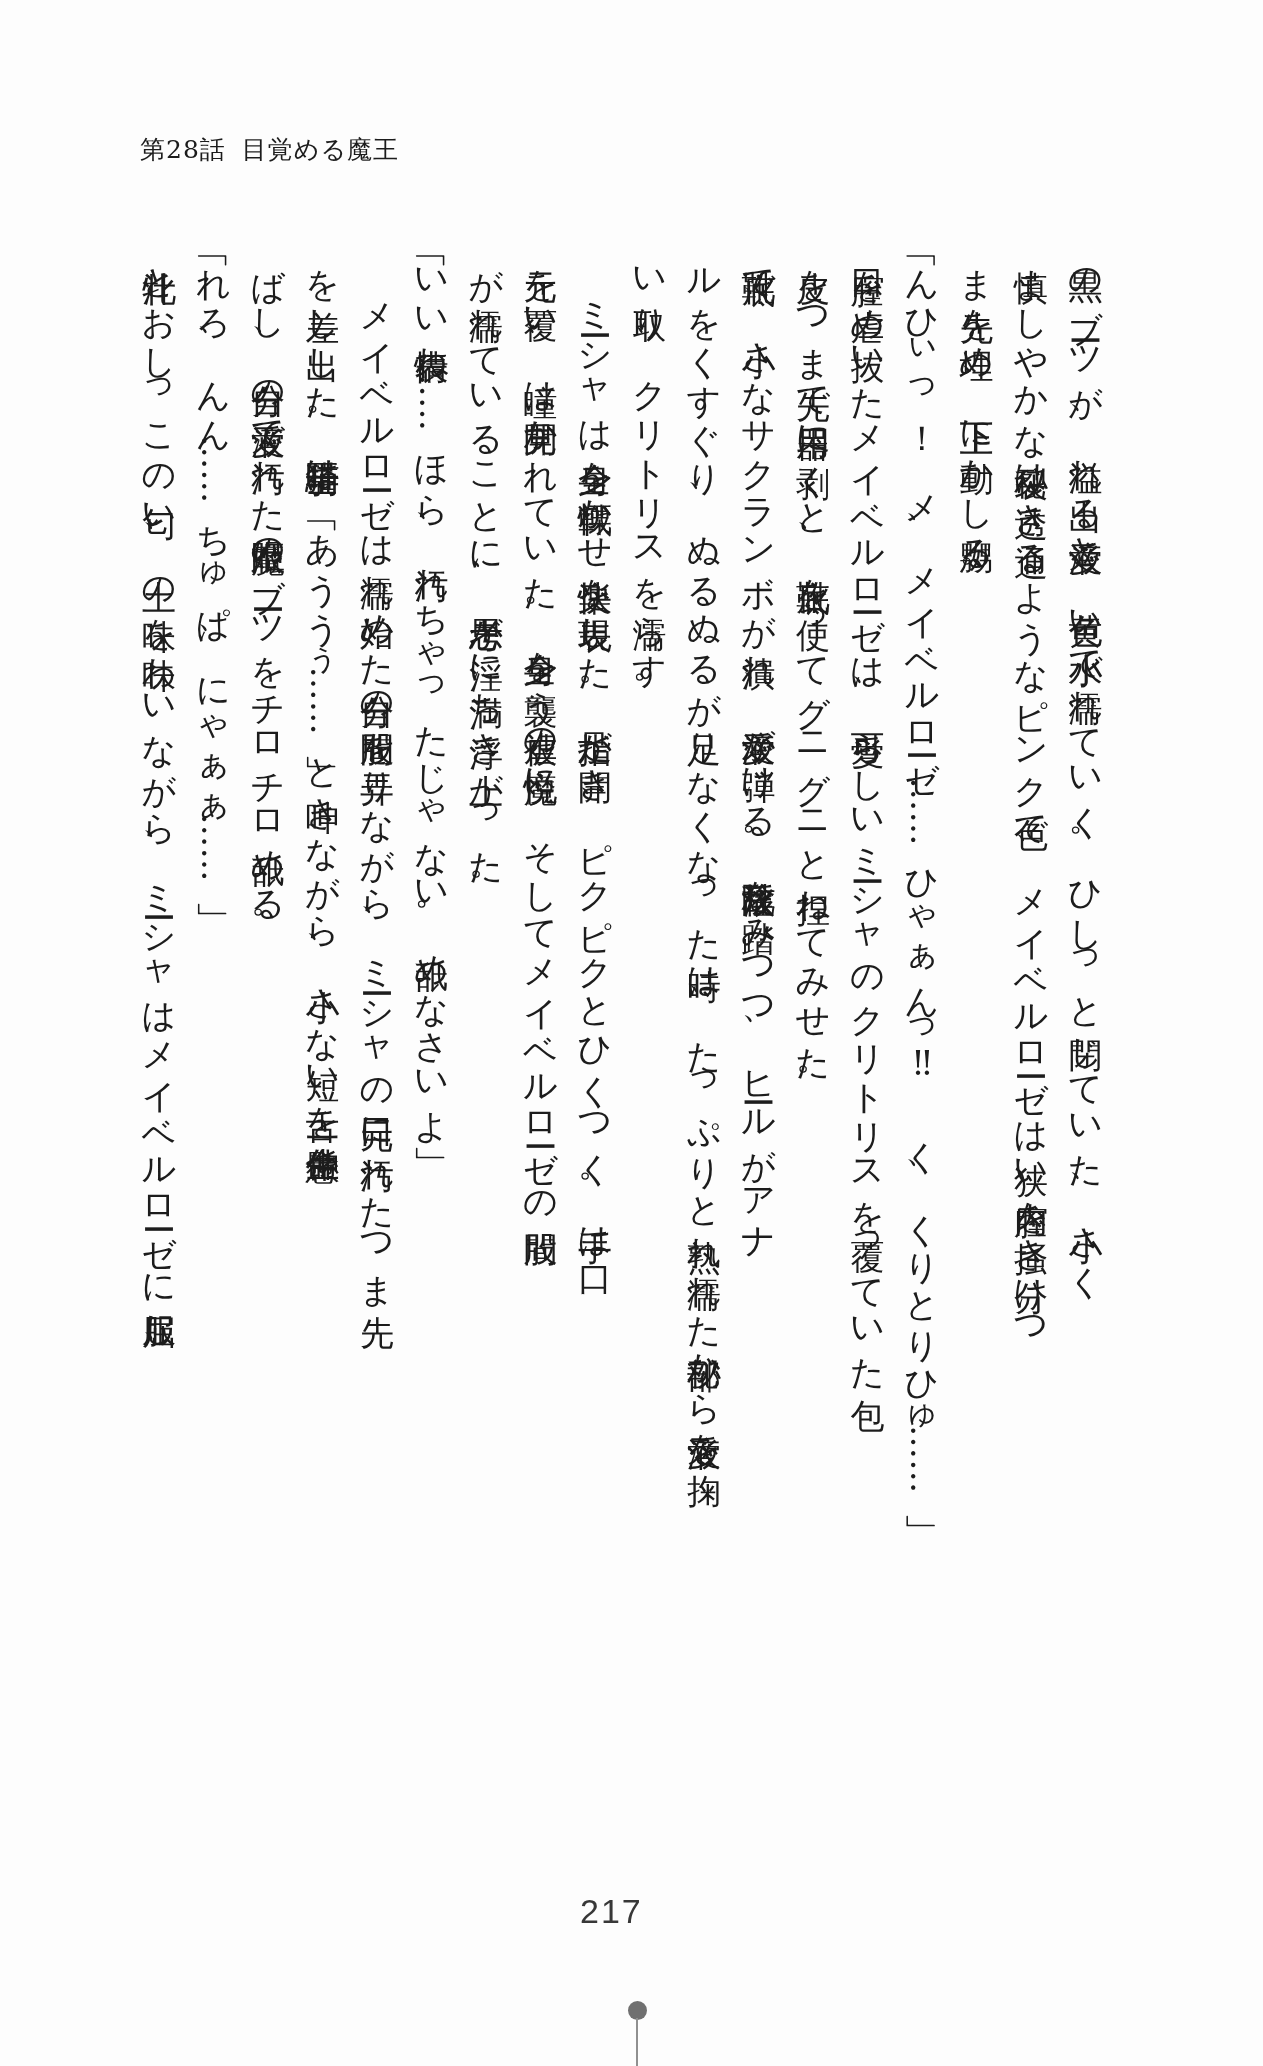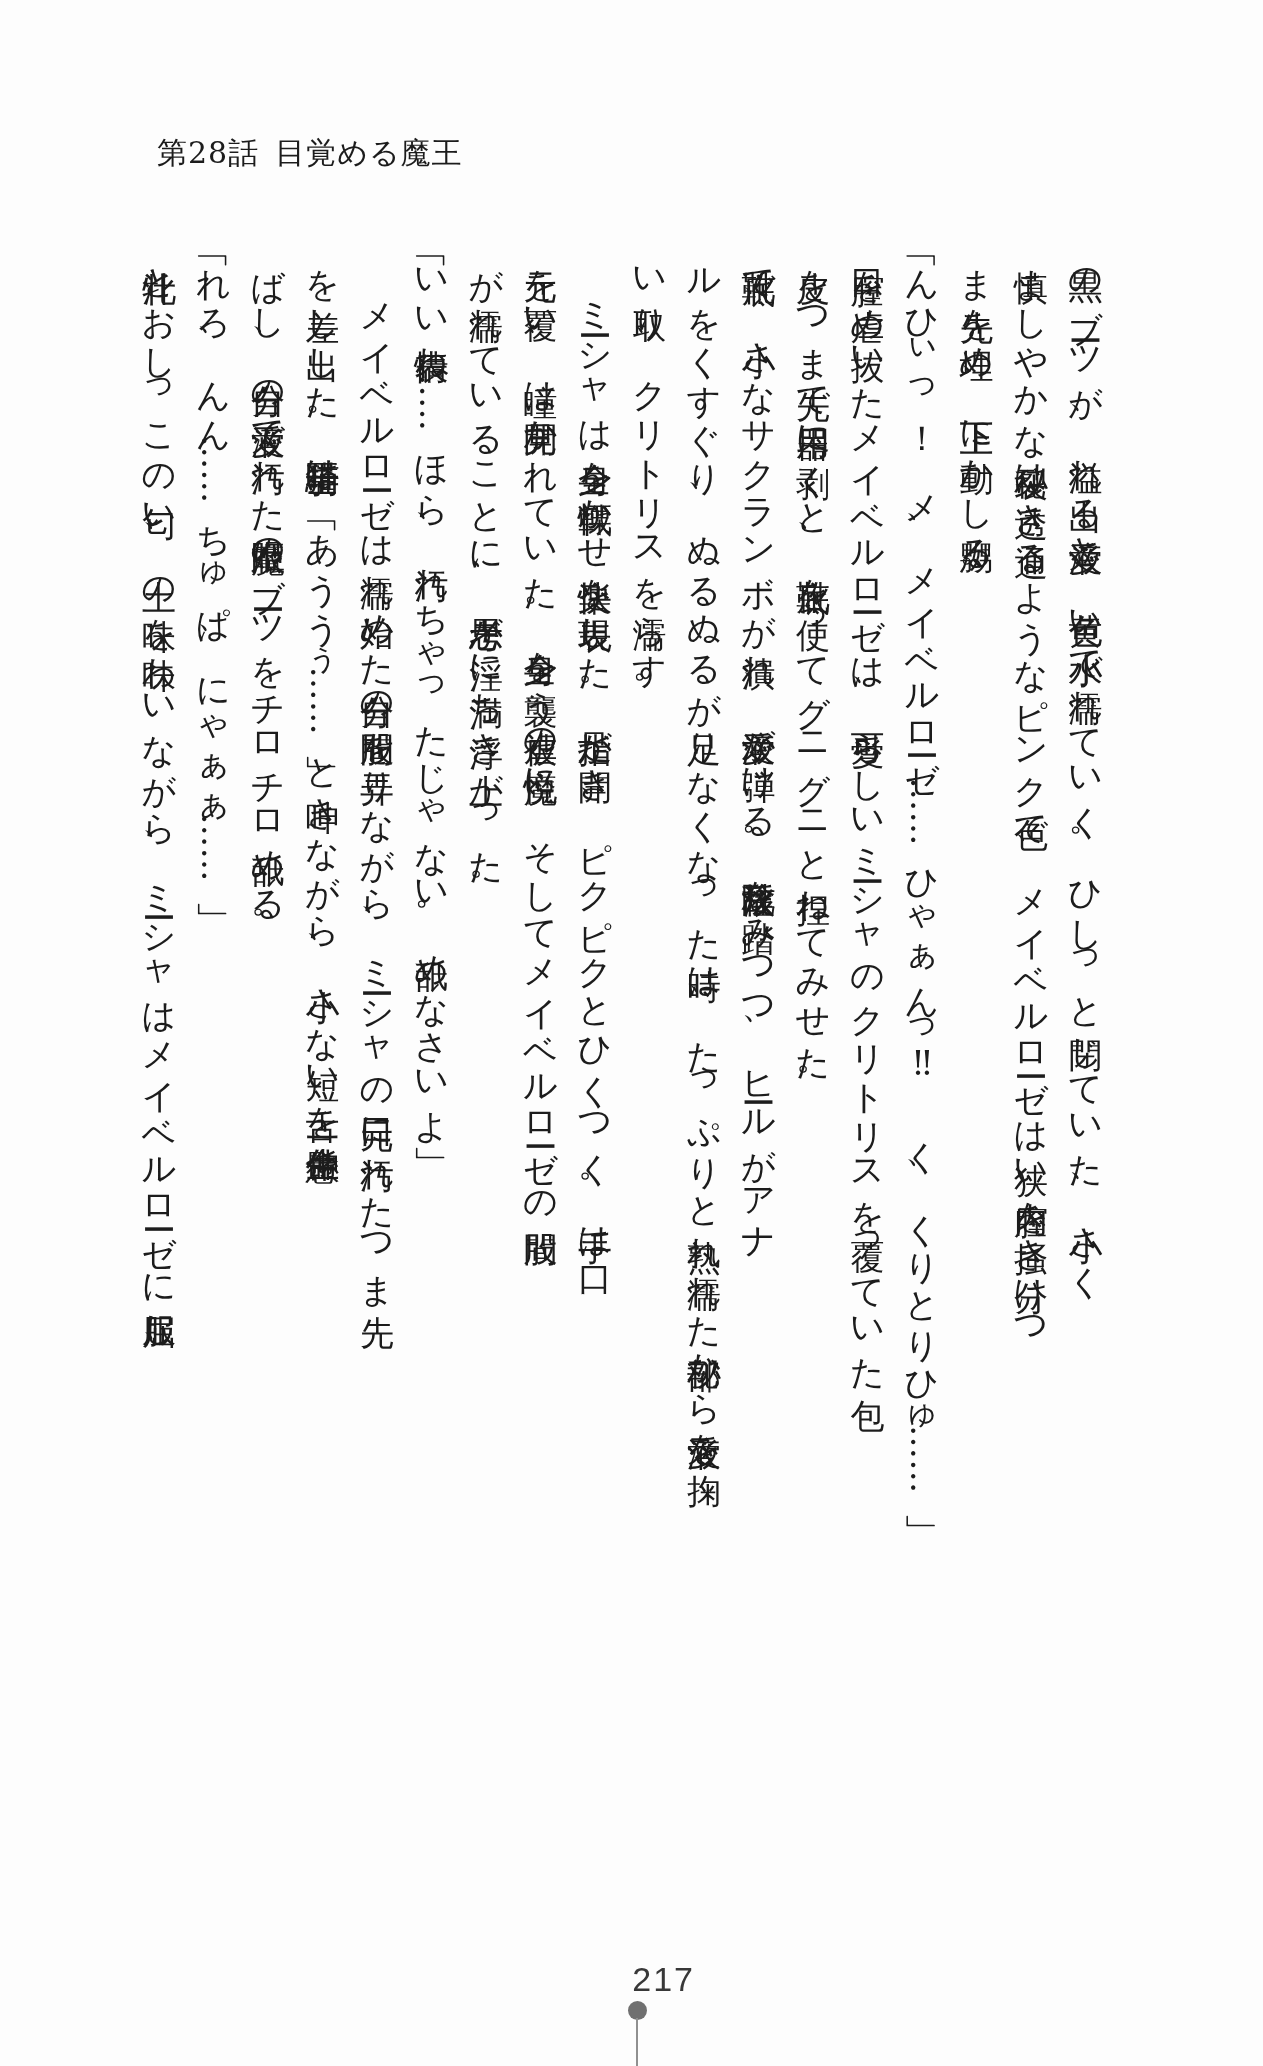--- a/index.html
+++ b/index.html
@@ -11,23 +11,23 @@
     height: 2066px;
     position: relative;
     background: #fdfdfd;
     overflow: hidden;
     font-family: "DejaVu Serif", "Liberation Serif", serif;
     color: #1c1c1c;
   }
   
   .chapter-header {
     position: absolute;
-    left: 157px;
+    left: 140px;
     top: 133px;
-    font-size: 30px;
+    font-size: 25px;
     letter-spacing: 1px;
     white-space: nowrap;
   }
   .chapter-title {
     margin-left: 16px;
   }
   
   .text-block {
     position: absolute;
     top: 245px;
@@ -40,23 +40,23 @@
     line-height: 54.5px;
     letter-spacing: 0.2px;
   }
   .text-line {
     white-space: nowrap;
   }
   
   .page-number {
     position: absolute;
     left: 580px;
-    top: 1960px;
+    top: 1892px;
     width: 115px;
-    text-align: right;
+    text-align: left;
     font-family: "Liberation Sans", "DejaVu Sans", sans-serif;
     font-weight: 300;
     font-size: 34px;
     letter-spacing: 2px;
     color: #383838;
   }
   .footer-dot {
     position: absolute;
     left: 628px;
     top: 2001px;

